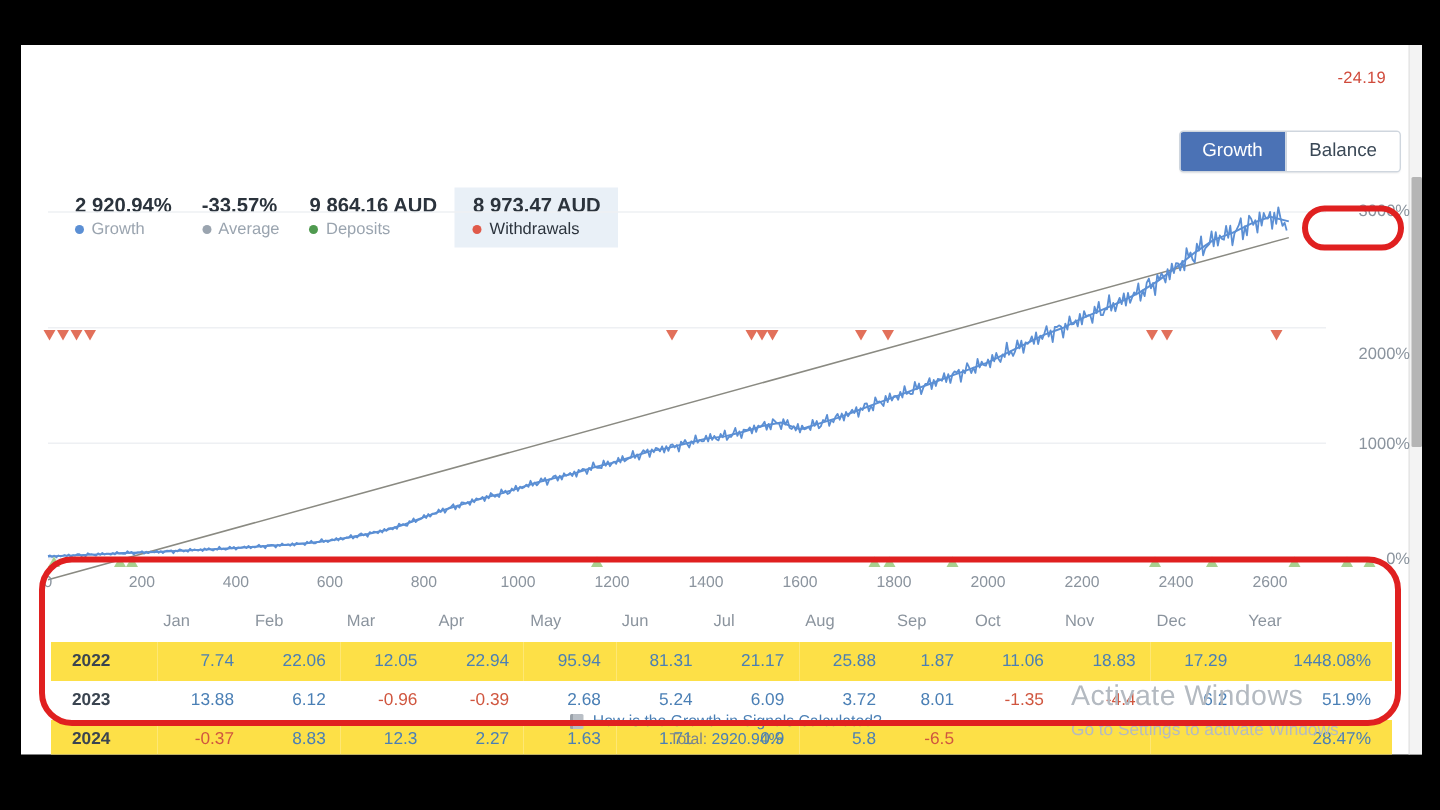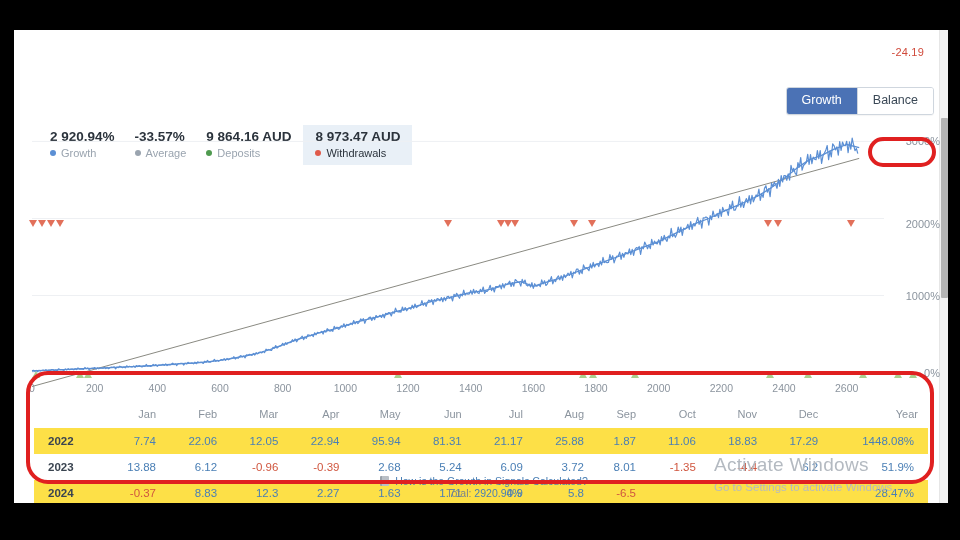--- a/index.html
+++ b/index.html
@@ -77,21 +77,21 @@
 
   
   .xaxis { position: absolute; left: 0; top: 352px; width: 934px; height: 16px; }
   .xlab { position: absolute; font-size: 10.5px; color: #8b949e; transform: translateX(-50%); }
 
   
   #table-wrap { position: absolute; left: 20px; top: 372px; width: 894px; }
   table { width: 100%; border-collapse: collapse; }
   th {
     font-size: 11px; font-weight: normal; color: #8b949e;
-    text-align: right; padding: 6px 10px 8px 4px;
+    text-align: left; padding: 6px 10px 8px 4px;
   }
   th.y, td.y { text-align: left; padding-left: 14px; }
   td {
     font-size: 11.5px; text-align: right; padding: 7px 10px 7px 4px;
     color: #4a7fb5;
   }
   td.y { color: #3a4450; font-weight: bold; font-size: 11.5px; }
   td.neg { color: #d0563f; text-align: right; }
   tr.alt { background: #fde047; }
   td.year-total { color: #4a7fb5; padding-right: 14px; }
@@ -315,19 +315,19 @@
       <div class="foot-right">
         <span>Total: </span><b>2920.94%</b>
       </div>
     </div>
 
     <div id="scrollbar">
       <div id="scroll-thumb"></div>
     </div>
   <div class="ylab" style="top: 342.588px;">0%</div>
       <div class="ylab" style="top: 265.529px;">1000%</div>
-      <div class="ylab" style="top: 194px;">2000%</div>
+      <div class="ylab" style="top: 206px;">2000%</div>
       <div class="ylab" style="top: 111.412px;">3000%</div>
     </div>
 
   <div class="annot" id="annot-axis"></div>
   <div class="annot" id="annot-table"></div>
 </div>
 
 </body></html>

